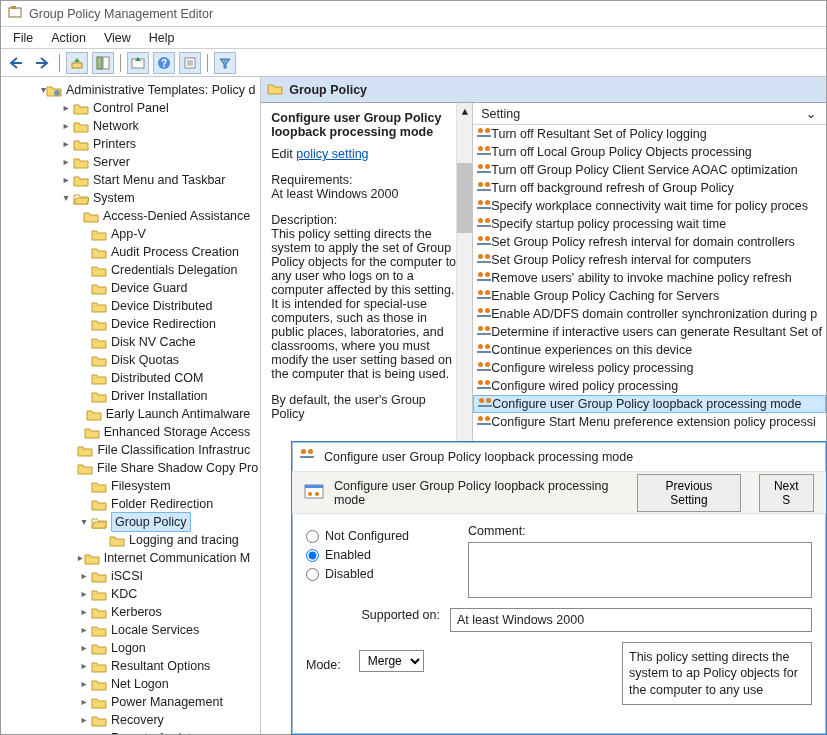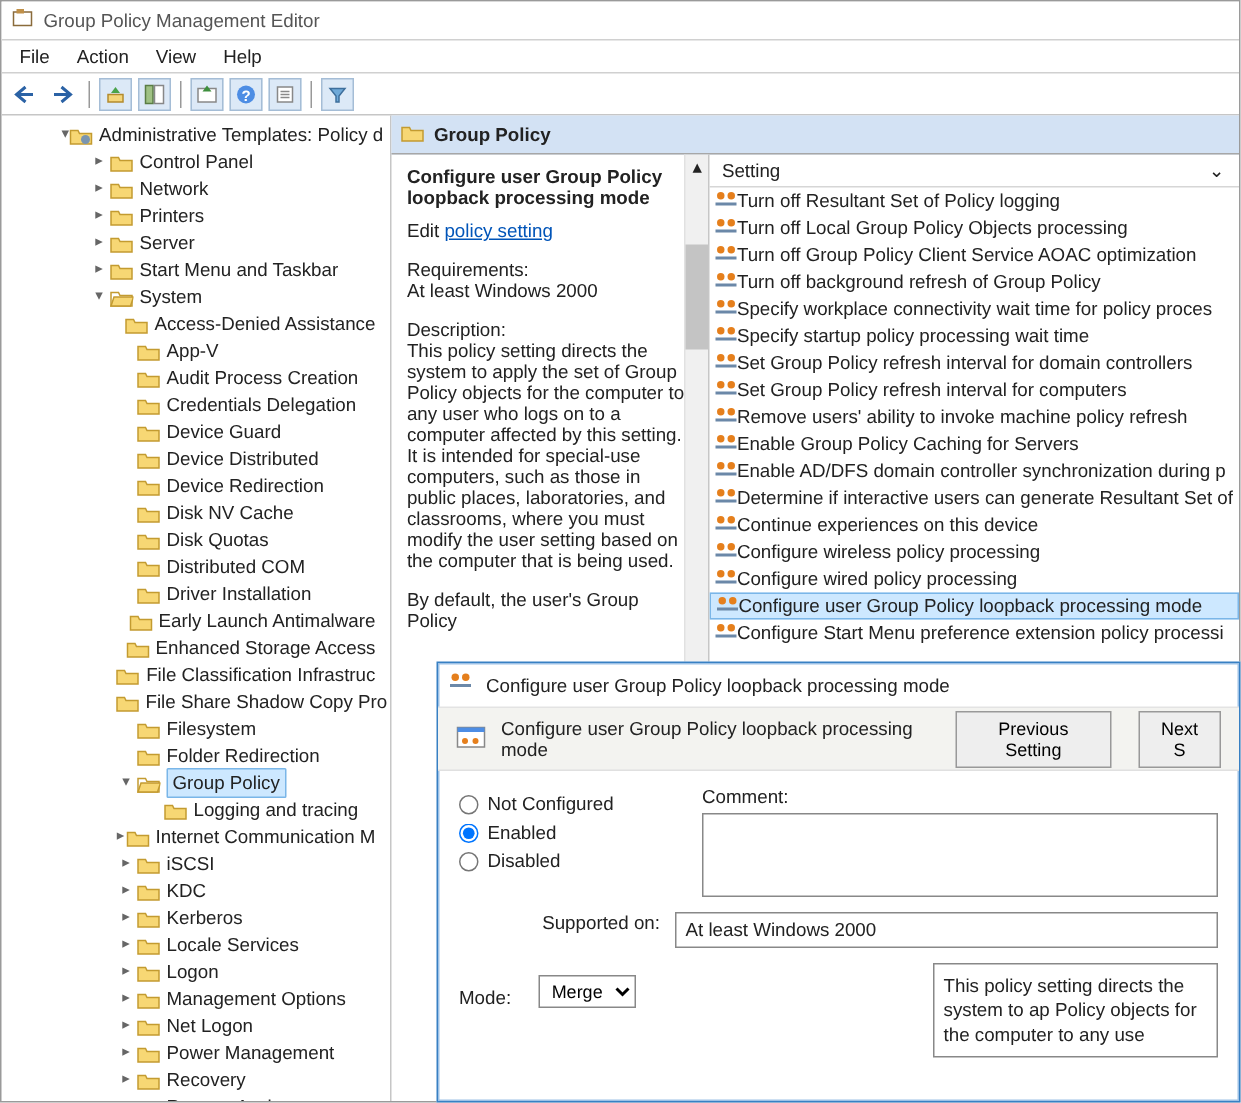--- a/index.html
+++ b/index.html
@@ -423,21 +423,21 @@
         </span>
         <span class="lbl">Logon</span>
       </div>
       <div class="tree-row" style="padding-left:76px">
         <span class="exp">▸</span>
         <span class="ficon">
           <svg width="16" height="13">
             <path d="M1 3h5l1 2h8v7H1z" fill="#f7d774" stroke="#c39b30"></path>
           </svg>
         </span>
-        <span class="lbl">Management Options</span>
+        <span class="lbl">Resultant Options</span>
       </div>
       <div class="tree-row" style="padding-left:76px">
         <span class="exp">▸</span>
         <span class="ficon">
           <svg width="16" height="13">
             <path d="M1 3h5l1 2h8v7H1z" fill="#f7d774" stroke="#c39b30"></path>
           </svg>
         </span>
         <span class="lbl">Net Logon</span>
       </div>

